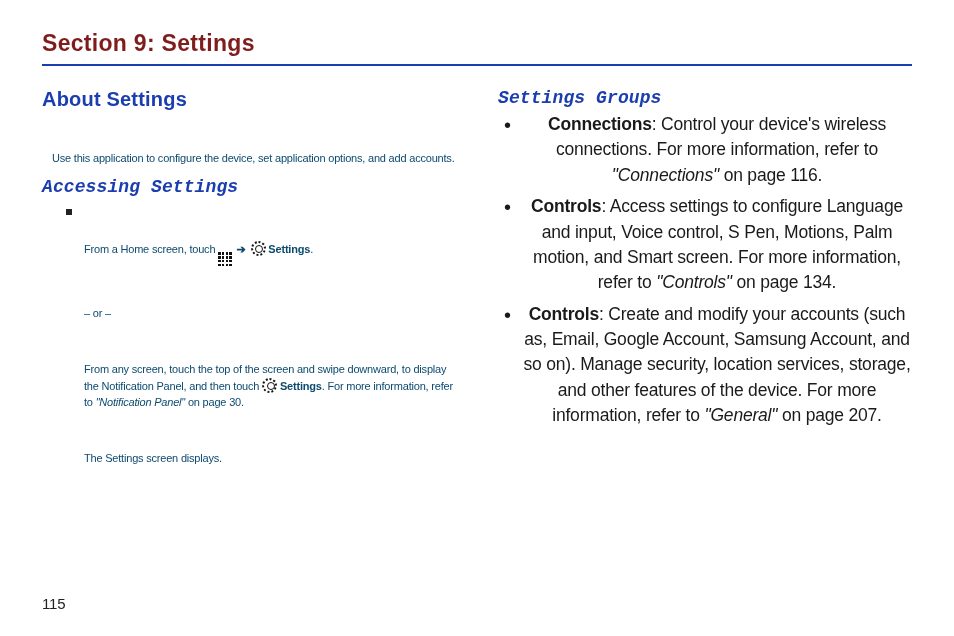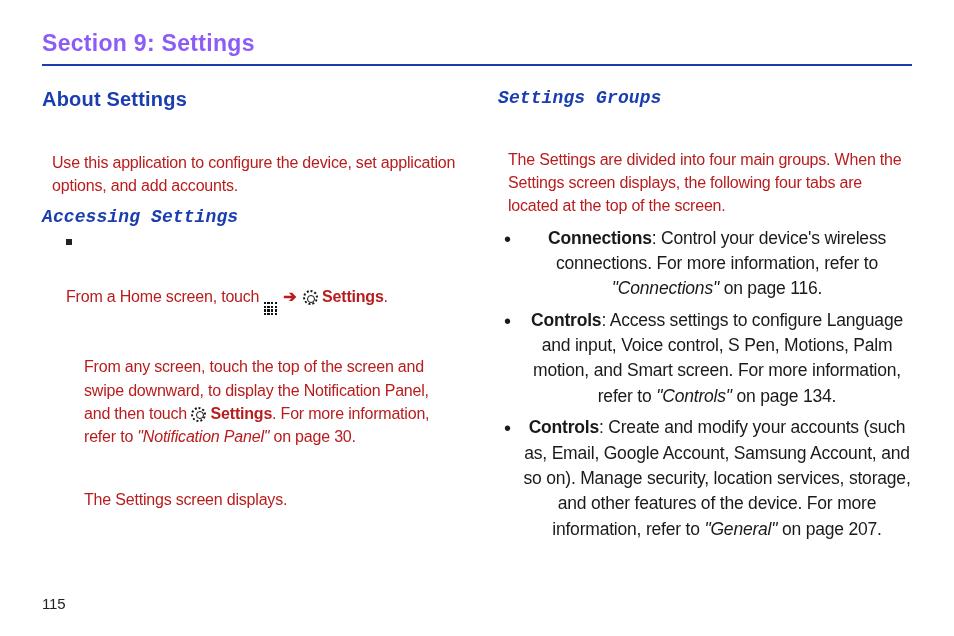--- a/index.html
+++ b/index.html
@@ -10,21 +10,21 @@
     font-family: Arial, Helvetica, sans-serif;
     font-size: 17px;
     color: #222;
     padding: 30px 42px 20px 42px;
     position: relative;
     letter-spacing: -0.2px;
   }
   .section-title {
     font-family: Arial, Helvetica, sans-serif;
     font-weight: 900;
-    color: #8b5cf6;
+    color: #7f1d1d;
     font-size: 23px;
     margin-bottom: 7px;
     letter-spacing: 0.3px;
   }
   .hr {
     border: none;
     border-top: 2.5px solid #1a3db0;
     margin-bottom: 22px;
   }
   .columns {
@@ -47,33 +47,33 @@
     font-weight: 900;
     font-style: italic;
     color: #1a3db0;
     font-size: 18px;
     margin-bottom: 4px;
     letter-spacing: 0.1px;
   }
   p {
     font-family: "Arial Narrow", Arial, sans-serif;
     font-stretch: condensed;
-    font-size: 16px;
+    font-size: 11px;
     line-height: 1.45;
     margin-bottom: 8px;
-    color: #b91c1c;
+    color: #0c4a6e;
     margin-top: 40px;
   }
   .indent1 { padding-left: 10px; }
   .bullet-row {
     display: flex;
     align-items: flex-start;
+    gap: 12px;
     padding-left: 24px;
     margin-bottom: 6px;
-    flex-direction: column;
   }
   .square { width: 6px; height: 6px; background: #222; margin-top: 8px; flex-shrink: 0; }
   .sub { padding-left: 42px; }
   .sub p { margin-bottom: 8px; }
   .arrow { font-weight: bold; display: inline-block; margin: 0 2px; }
   .gear {
     display: inline-block;
     width: 15px; height: 15px;
     border: 2px dotted #111;
     border-radius: 50%;
@@ -159,32 +159,32 @@
             <span></span>
             <span></span>
           </span>
         <span class="arrow">➔</span>
         <span class="gear"></span>
         <span class="bold">Settings</span><span>.</span>
       </p>
     </div>
 
     <div class="sub">
+      <p>– or –</p>
       <p>
         <span>From any screen, touch the top of the screen and swipe downward, to display the Notification Panel, and then touch </span>
         <span class="gear"></span>
         <span class="bold">Settings</span><span>. For more information, refer to </span><span class="ital">"Notification Panel"</span><span> on page 30.</span>
       </p>
       <p>The Settings screen displays.</p>
     </div>
   </div>
 
   <div class="col">
     <div class="h3">Settings Groups</div>
-    <p class="indent1">The Settings are divided into four main groups. When the Settings screen displays, the following four tabs are located at the top of the screen.</p>
 
     <ul class="dots">
       <li>
         <span class="bold">Connections</span><span>: Control your device's wireless connections. For more information, refer to </span><span class="ital">"Connections"</span><span> on page 116.</span>
       </li>
       <li>
         <span class="bold">Controls</span><span>: Access settings to configure Language and input, Voice control, S Pen, Motions, Palm motion, and Smart screen. For more information, refer to </span><span class="ital">"Controls"</span><span> on page 134.</span>
       </li>
       <li>
         <span class="bold">Controls</span><span>: Create and modify your accounts (such as, Email, Google Account, Samsung Account, and so on). Manage security, location services, storage, and other features of the device. For more information, refer to </span><span class="ital">"General"</span><span> on page 207.</span>

